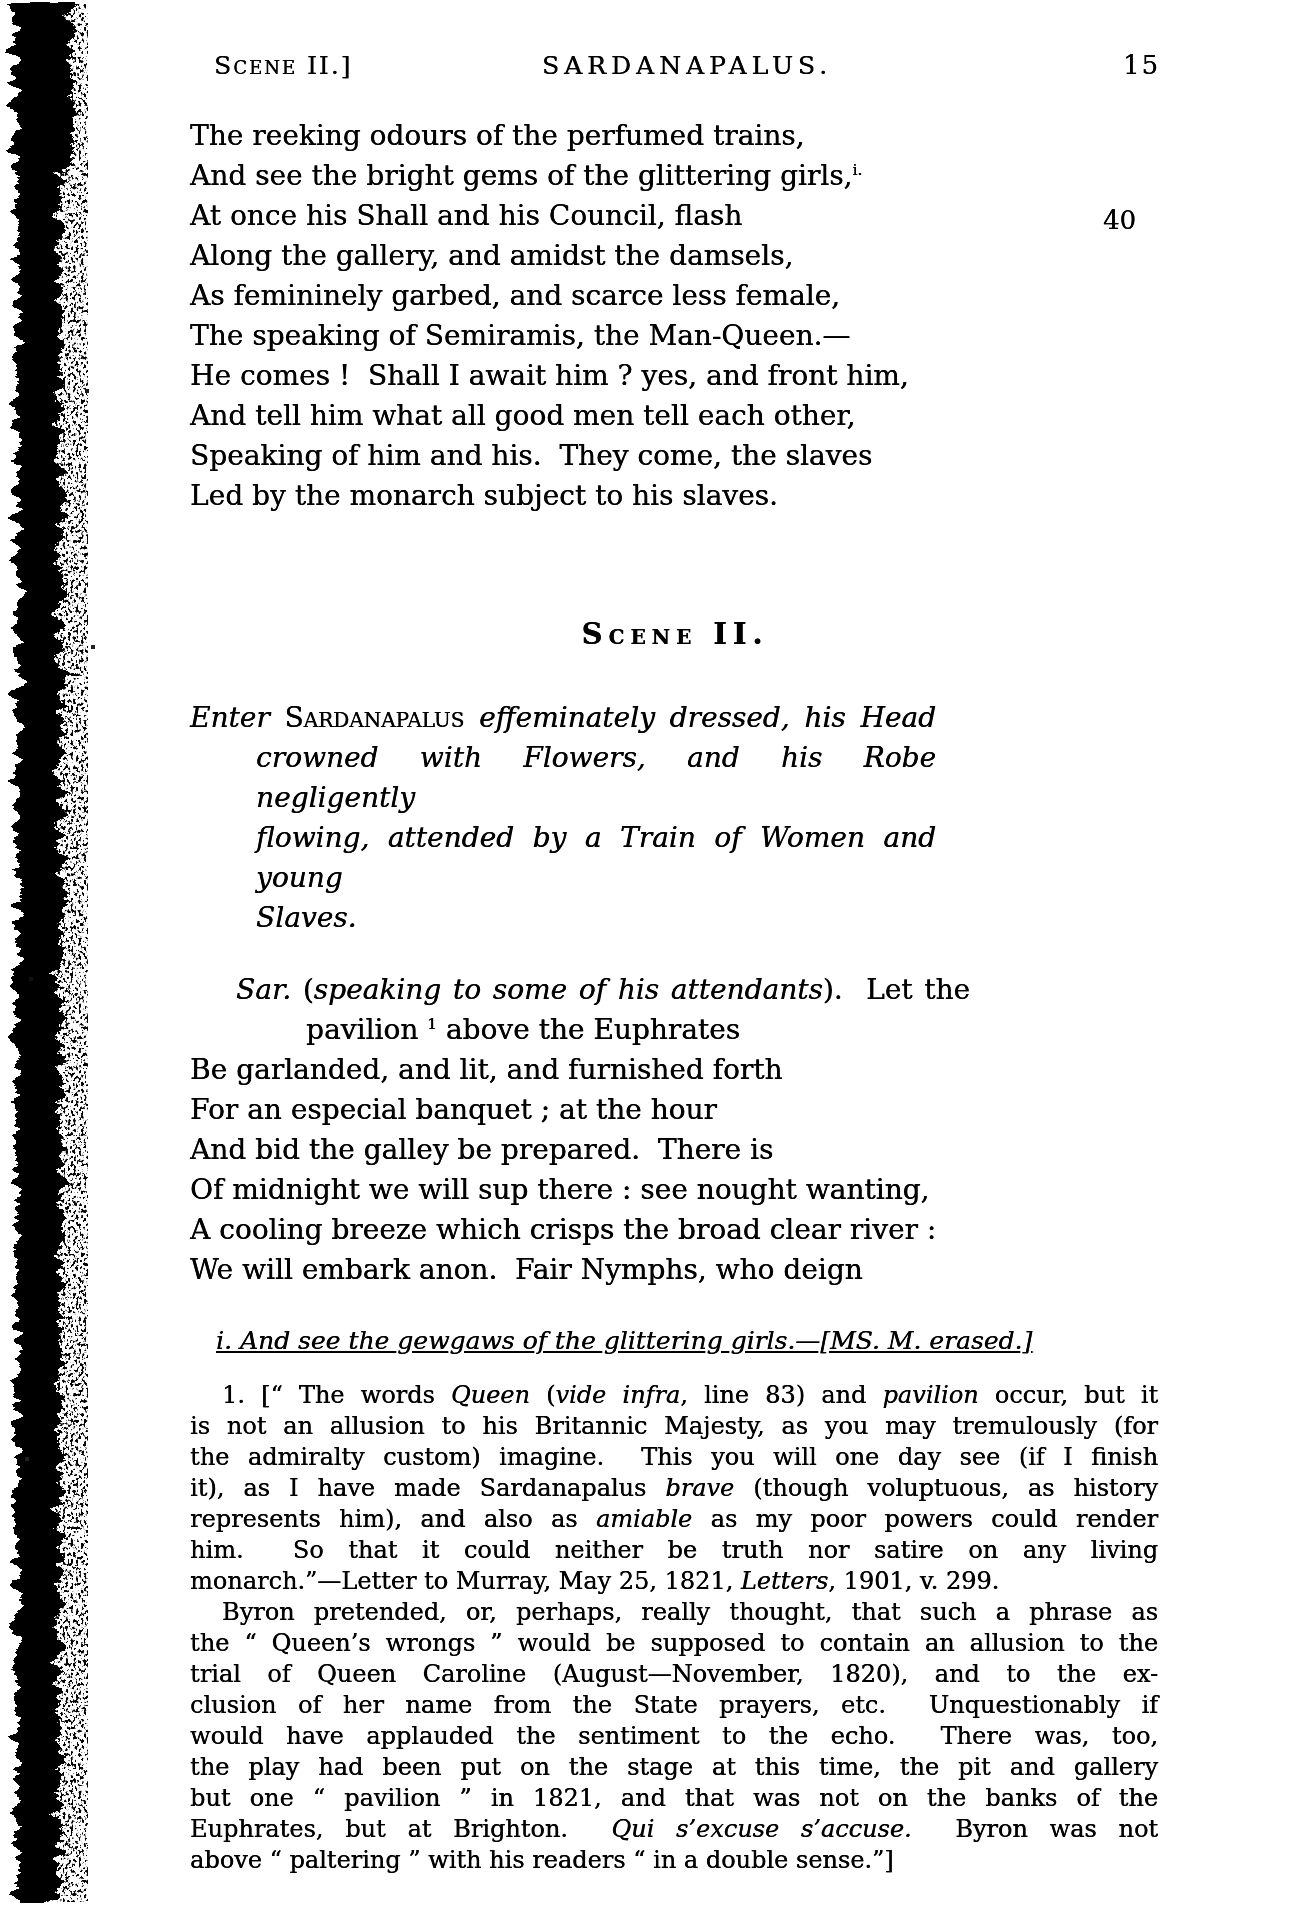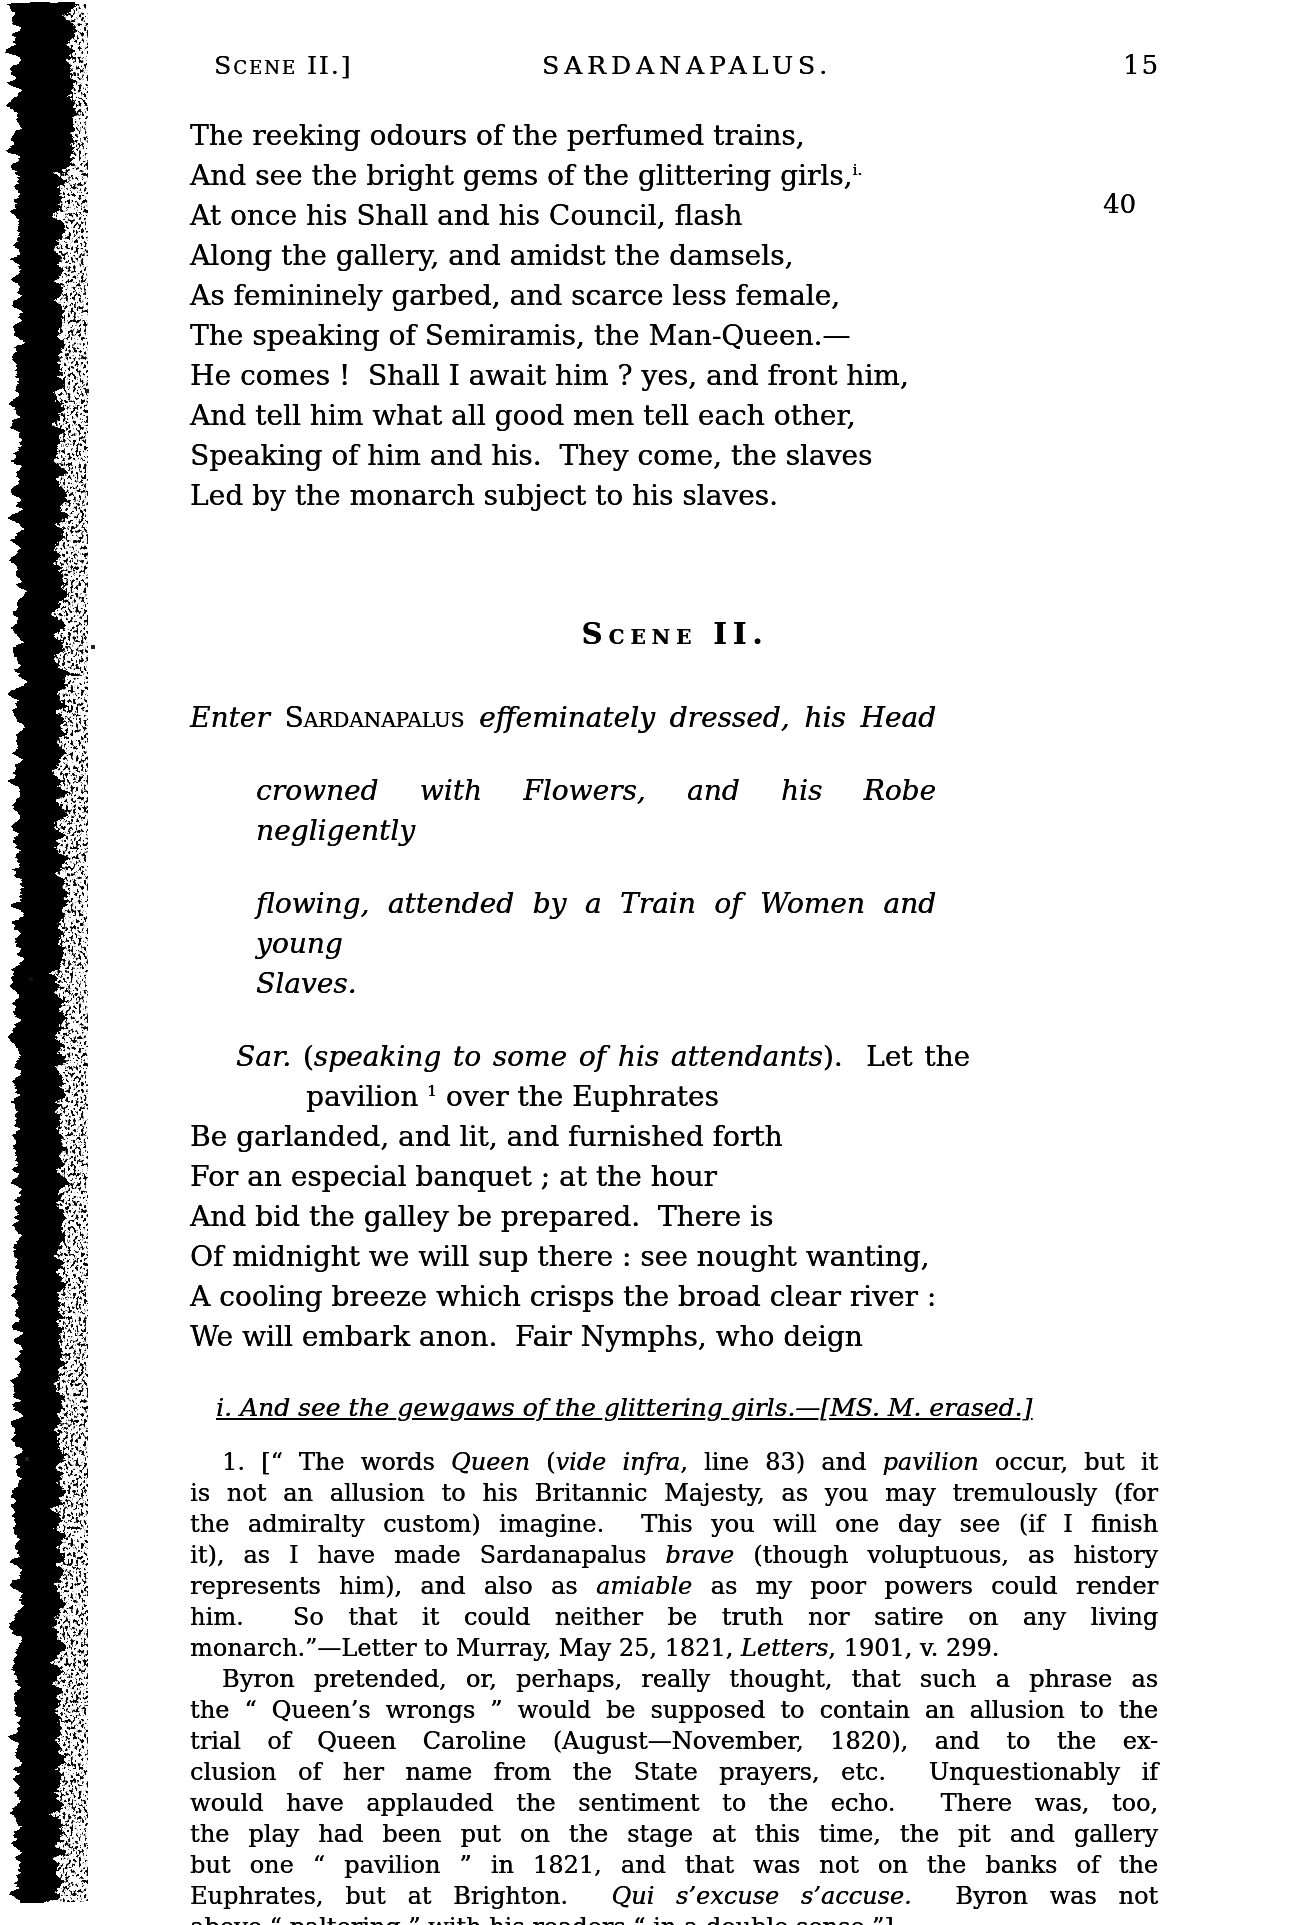--- a/index.html
+++ b/index.html
@@ -17,35 +17,35 @@
     display:grid;grid-template-columns:1fr auto 1fr;align-items:baseline;
     margin-top:50px;font-size:25px;margin-left:24px;
   }
   .rh-left{font-variant:small-caps;letter-spacing:2px;justify-self:start;}
   .rh-center{letter-spacing:5px;justify-self:center;}
   .rh-right{font-size:26px;letter-spacing:2px;justify-self:end;}
 
   
   .verse{font-size:28px;line-height:40px;}
   .verse1{margin-top:36px;position:relative;}
-  .lineno{position:absolute;right:24px;top:68px;font-size:26px;}
+  .lineno{position:absolute;right:24px;top:84px;font-size:26px;}
 
   .scene-heading{
     margin:98px 0 0 0;font-weight:bold;font-size:29px;line-height:40px;
     text-align:center;font-variant:small-caps;letter-spacing:6px;
   }
 
   .stage-direction{margin-top:44px;width:746px;font-size:28px;line-height:40px;}
   .speech{margin-top:32px;}
   .speech .ind-a{width:780px;padding-left:46px;box-sizing:border-box;}
   .speech .ind-b{padding-left:116px;}
   .cont{padding-left:66px;}
 
   .tline{white-space:pre-wrap;}
-  .just{text-align:justify;text-align-last:justify;margin-top:33px;}
+  .just{text-align:justify;text-align-last:justify;}
 
   
   .fn-variant{margin-top:34px;font-size:25px;line-height:34px;padding-left:26px;text-decoration:underline;}
   .footnote{font-size:24px;line-height:31px;width:968px;}
   .footnote .tline{text-align:justify;text-align-last:justify;}
   .footnote .tline.first{padding-left:32px;box-sizing:border-box;}
   .footnote .tline.last{text-align-last:left;}
   #fn1a{margin-top:22px;}
 
   .it{font-style:italic;}
@@ -112,21 +112,21 @@
 
     <section class="stage-direction" id="stagedir">
         <div class="tline just"><span class="it">Enter </span><span class="sc">Sardanapalus</span><span class="it"> effeminately dressed, his Head</span></div>
         <div class="tline just cont"><span class="it">crowned with Flowers, and his Robe negligently</span></div>
         <div class="tline just cont"><span class="it">flowing, attended by a Train of Women and young</span></div>
         <div class="tline cont"><span class="it">Slaves.</span></div>
       </section>
 
     <section class="verse speech" id="speech">
         <div class="tline ind-a just"><span class="it">Sar.</span><span> (</span><span class="it">speaking to some of his attendants</span><span>).  Let the</span></div>
-        <div class="tline ind-b"><span>pavilion </span><sup>1</sup><span> over the Euphrates</span></div>
+        <div class="tline ind-b"><span>pavilion </span><sup>1</sup><span> above the Euphrates</span></div>
         <div class="tline"><span>Be garlanded, and lit, and furnished forth</span></div>
         <div class="tline"><span>For an especial banquet ; at the hour</span></div>
         <div class="tline"><span>And bid the galley be prepared.  There is</span></div>
         <div class="tline"><span>Of midnight we will sup there : see nought wanting,</span></div>
         <div class="tline"><span>A cooling breeze which crisps the broad clear river :</span></div>
         <div class="tline"><span>We will embark anon.  Fair Nymphs, who deign</span></div>
       </section>
 
     <div class="fn-variant" id="fnvariant">
         <div class="tline"><span class="it">i. And see the gewgaws of the glittering girls.—[MS. M. erased.]</span></div>

